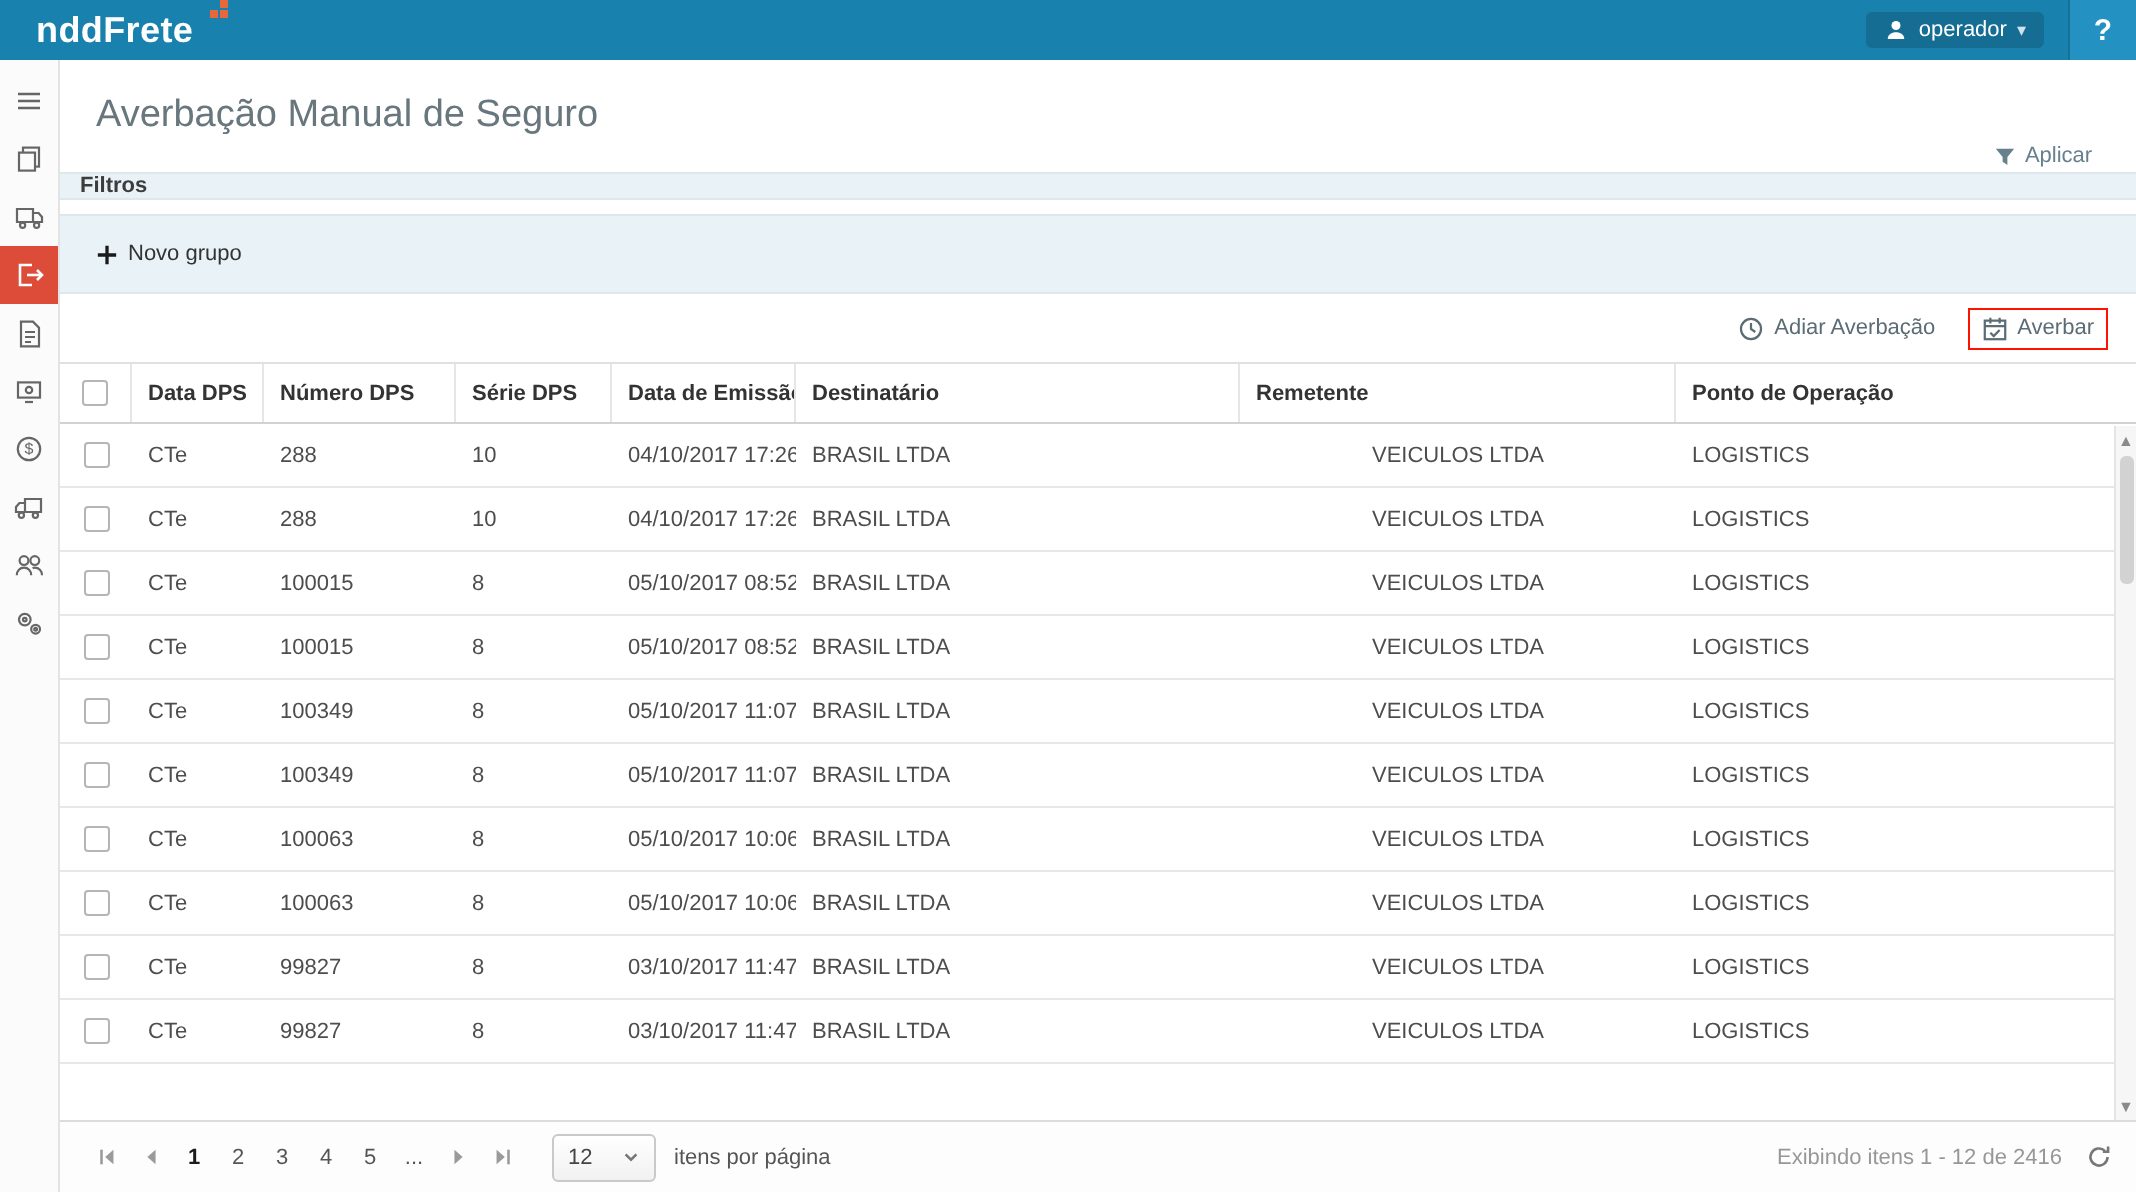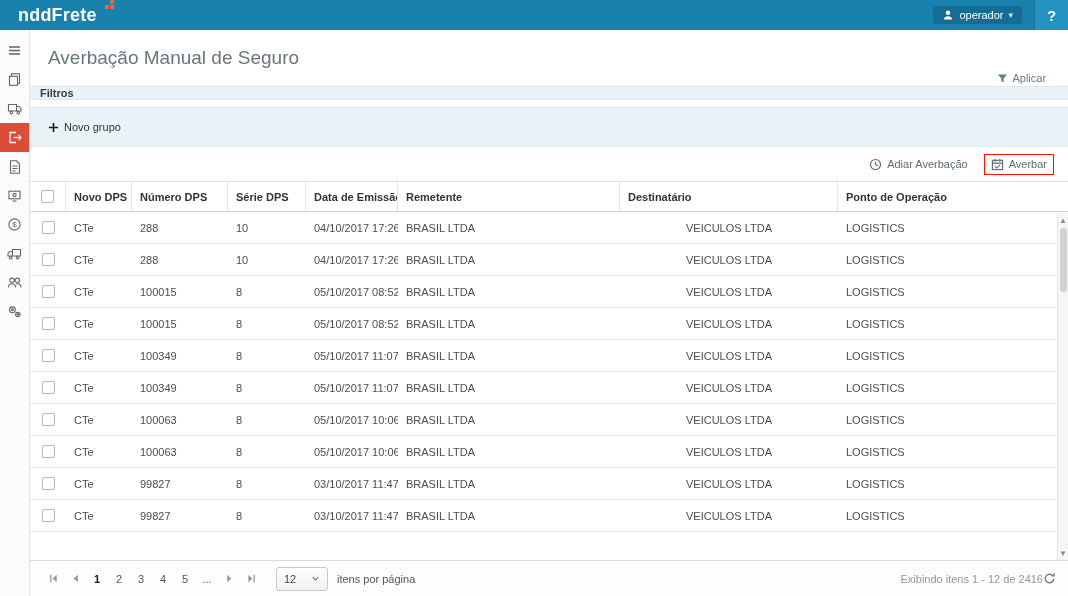--- a/index.html
+++ b/index.html
@@ -88,21 +88,21 @@
             color:#9a9a9a; cursor:pointer; }
   .pg-btn svg { display:block; }
   .page-numbers { display:flex; align-items:center; }
   .page-num { min-width:22px; height:22px; display:flex; align-items:center; justify-content:center;
               color:#555; cursor:pointer; }
   .page-num.current { font-weight:bold; color:#1c1c1c; }
   .size-select { margin-left:14px; width:52px; height:24px; border:1px solid #c9c9c9; border-radius:3px;
                  background:linear-gradient(#fff,#f1f1f1); display:flex; align-items:center;
                  justify-content:space-between; padding:0 7px; color:#444; cursor:pointer; }
   .size-label { margin-left:9px; color:#555; }
-  .footer-right { margin-left:auto; display:flex; align-items:center; gap:0; }
+  .footer-right { margin-left:auto; display:flex; align-items:center; gap:12px; }
   .status-text { color:#979797; }
   .refresh-btn { color:#777; cursor:pointer; display:flex; }
 </style>
 </head>
 <body>
 
 <div class="topbar">
   <div class="logo">
     <span>nddFrete</span>
     <span class="logo-mark"></span>
@@ -247,26 +247,26 @@
           <span>Averbar</span>
         </div>
       </div>
     </div>
 
     <div class="table-wrap">
       <div class="thead grid-cols">
         <div class="th c-check">
             <span class="cb"></span>
           </div>
-        <div class="th">Novo DPS</div>
+        <div class="th">Data DPS</div>
         <div class="th">Número DPS</div>
         <div class="th">Série DPS</div>
         <div class="th">Data de Emissão</div>
+        <div class="th">Destinatário</div>
         <div class="th">Remetente</div>
-        <div class="th">Destinatário</div>
         <div class="th">Ponto de Operação</div>
       </div>
 
       <div>
           <div class="tr grid-cols">
           <div class="td c-check">
               <span class="cb"></span>
             </div>
           <div class="td">CTe</div>
           <div class="td">288</div>

